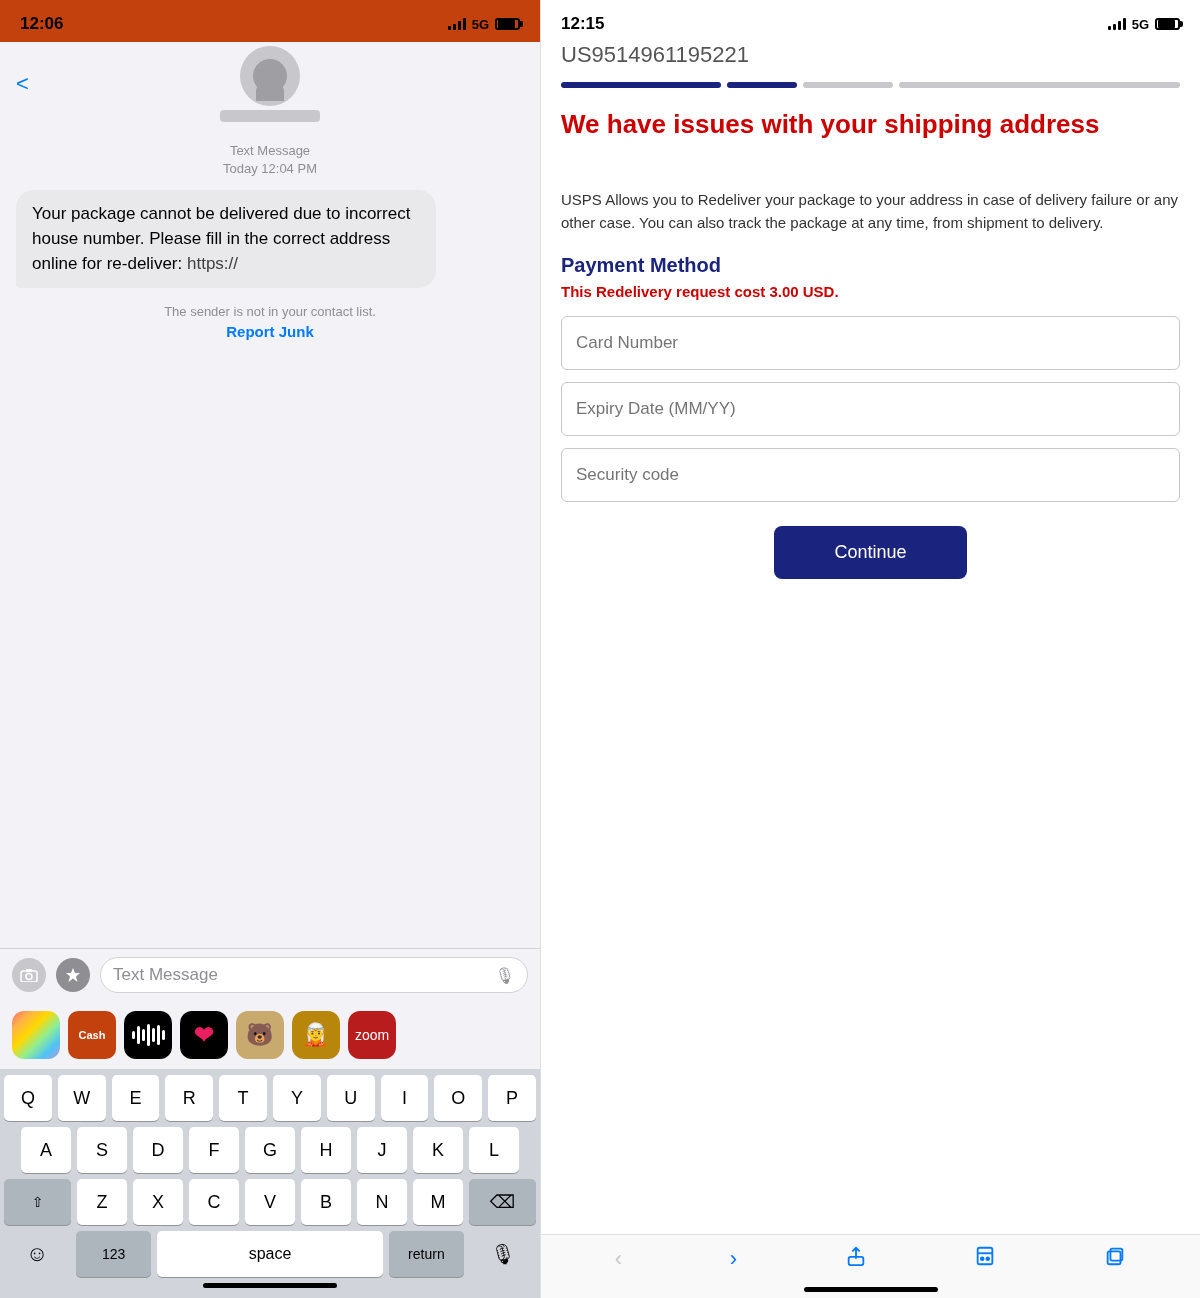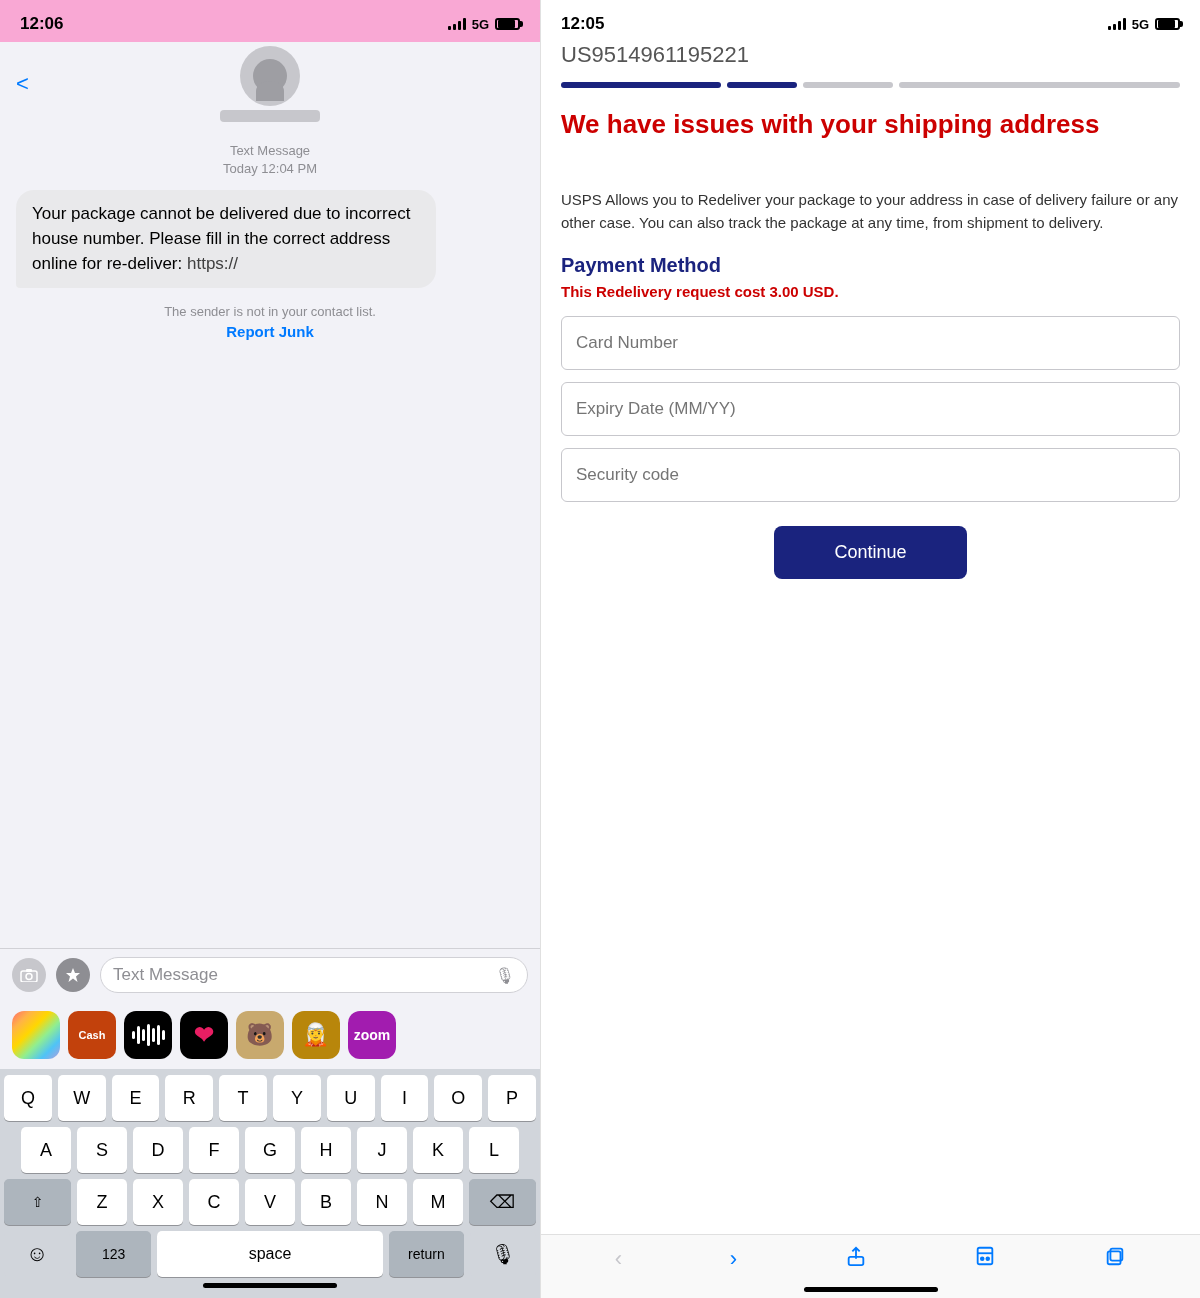--- a/index.html
+++ b/index.html
@@ -22,21 +22,21 @@
       position: relative;
       overflow: hidden;
     }
 
     
     .status-bar-left {
       display: flex;
       align-items: center;
       justify-content: space-between;
       padding: 14px 20px 8px 20px;
-      background: #f9a8d4;
+      background: #c2410c;
     }
     .status-time {
       font-size: 17px;
       font-weight: 600;
       color: #000;
     }
     .status-icons {
       display: flex;
       align-items: center;
       gap: 6px;
@@ -248,21 +248,21 @@
       height: 48px;
       border-radius: 12px;
       display: flex;
       align-items: center;
       justify-content: center;
       font-size: 22px;
       font-weight: 600;
       flex-shrink: 0;
     }
     .app-icon-photos { background: linear-gradient(135deg, #ff6b6b, #ffb347, #ffd700, #90ee90, #4fc3f7, #b39ddb); }
-    .app-icon-zoom { background: #a21caf; color: #fff; font-size: 14px; font-weight: 700; }
+    .app-icon-zoom { background: #b91c1c; color: #fff; font-size: 14px; font-weight: 400; }
 
     
     .keyboard {
       background: #d1d5db;
       padding: 6px 4px;
     }
     .keyboard-row {
       display: flex;
       justify-content: center;
       gap: 6px;
@@ -606,21 +606,21 @@
       <div class="key key-special key-wide mic-key">🎙</div>
     </div>
     <div class="home-indicator-left"></div>
   </div>
 
 </div>
 
 <div class="right-panel">
 
   <div class="status-bar-right">
-    <span class="status-time">12:05</span>
+    <span class="status-time">12:15</span>
     <div class="status-icons">
       <div class="signal-bars">
         <div class="signal-bar" style="height:4px"></div>
         <div class="signal-bar" style="height:6px"></div>
         <div class="signal-bar" style="height:9px"></div>
         <div class="signal-bar" style="height:12px"></div>
       </div>
       <span class="signal-5g">5G</span>
       <div class="battery-icon">
         <div class="battery-fill"></div>

